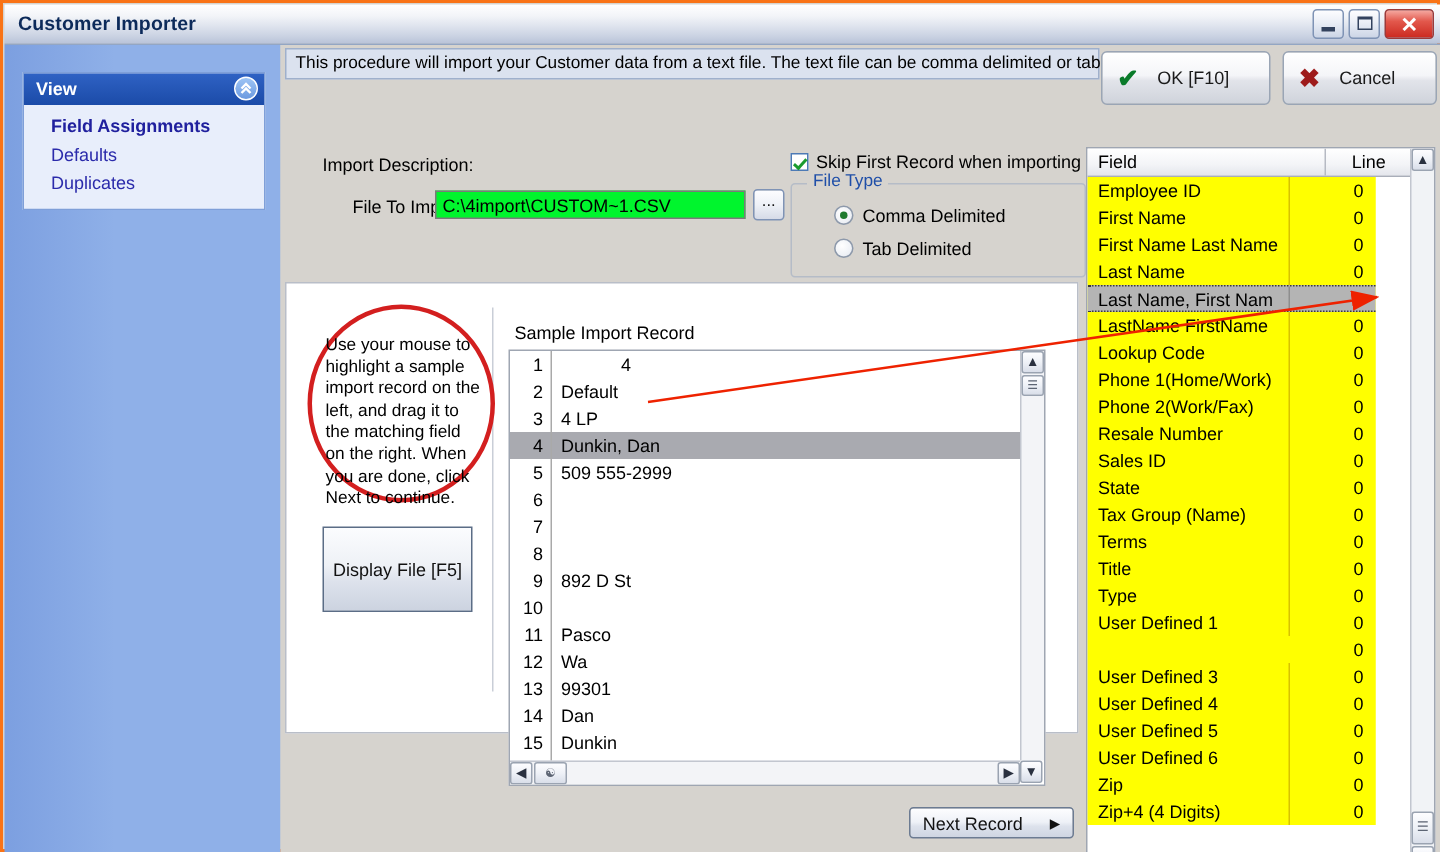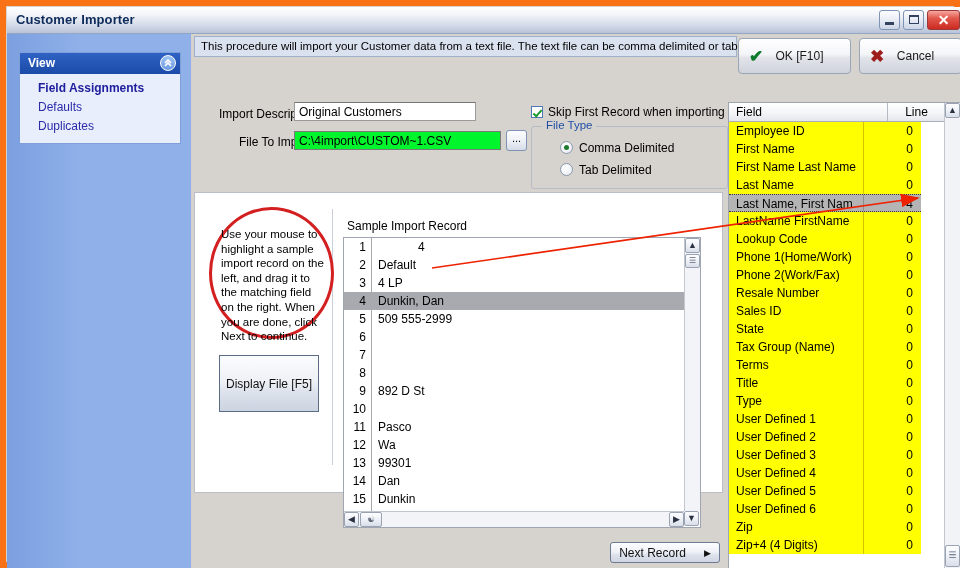--- a/index.html
+++ b/index.html
@@ -17,21 +17,21 @@
     overflow: hidden;
     background: #d6d3ce;
   }
 
   
   .window {
     position: absolute;
     left: 0; top: 0;
     width: 960px; height: 568px;
     box-sizing: border-box;
-    border: 6px solid #f97316;
+    border: 2px solid #f97316;
     background: #d6d3ce;
   }
   .titlebar {
     position: absolute;
     left: 1px; top: 1px;
     width: 958px; height: 27px;
     background: linear-gradient(to bottom,
        #ffffff 0%, #f2f4f8 30%, #dfe4ee 55%, #cbd3e3 80%, #b9c3d8 100%);
     border-bottom: 1px solid #93a6c4;
     box-sizing: border-box;
@@ -602,21 +602,20 @@
       <div class="topbtn ok">
         <span class="glyph check">✔</span>
         <span class="lbl">OK [F10]</span>
       </div>
       <div class="topbtn cancel">
         <span class="glyph x">✖</span>
         <span class="lbl">Cancel</span>
       </div>
 
       <div class="lblrow" id="lbl-desc">Import Description:</div>
-      <div class="inp-desc">Original Customers</div>
 
       <div class="lblrow" id="lbl-file">File To Import:</div>
       <div class="inp-file">C:\4import\CUSTOM~1.CSV</div>
       <div class="browse-btn">...</div>
 
       <div class="chk-row">
         <span class="chk-box"></span><span>Skip First Record when importing</span>
       </div>
 
       <div class="group">
@@ -795,21 +794,20 @@
             </div>
           <div class="frow">
               <span class="fname">Type</span>
               <span class="fline">0</span>
             </div>
           <div class="frow">
               <span class="fname">User Defined 1</span>
               <span class="fline">0</span>
             </div>
           <div class="frow">
-              <span class="fname">User Defined 2</span>
               <span class="fline">0</span>
             </div>
           <div class="frow">
               <span class="fname">User Defined 3</span>
               <span class="fline">0</span>
             </div>
           <div class="frow">
               <span class="fname">User Defined 4</span>
               <span class="fline">0</span>
             </div>

